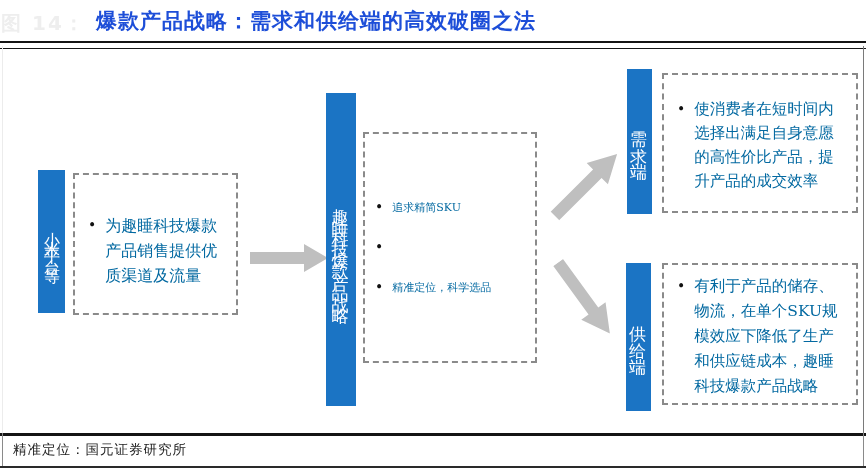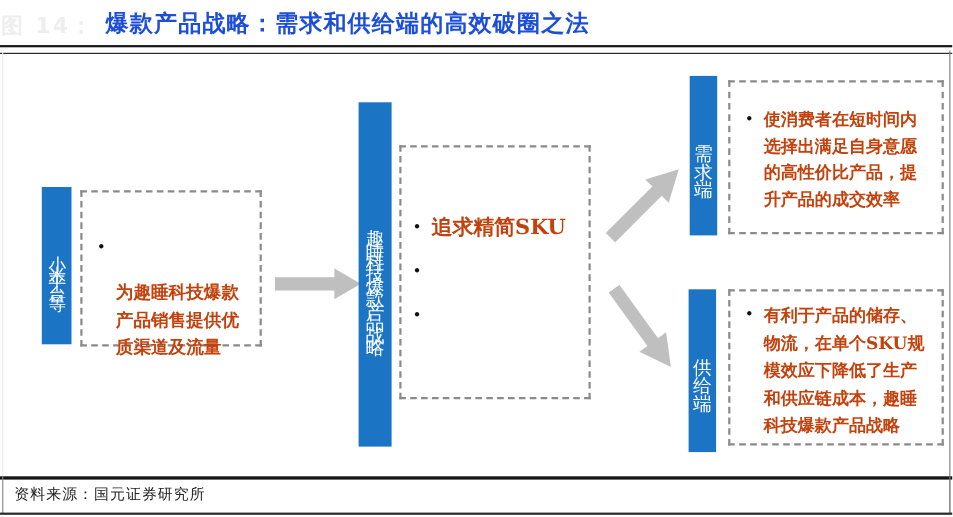--- a/index.html
+++ b/index.html
@@ -44,30 +44,30 @@
     position:absolute; border:2px dashed #8a8a8a; background:#ffffff;
     box-sizing:border-box; font-family:"DejaVu Serif","Liberation Serif",serif;
   }
   .dbox-xiaomi   { left:73px;  top:173px; width:165px; height:142px; }
   .dbox-strategy { left:363px; top:132px; width:174px; height:231px; }
   .dbox-demand   { left:662px; top:73px;  width:196px; height:140px; }
   .dbox-supply   { left:662px; top:263px; width:196px; height:142px; }
 
   .bullet-row { display:flex; align-items:flex-start; }
   .bullet-marker { flex:0 0 auto; font-size:14px; line-height:24px; margin-right:9px; color:#111; }
-  .bullet-text { color:#c2410c;font-weight:bold; }
+  .bullet-text { color:#0369a1; }
 
   .dbox-xiaomi .bullet-row { padding:38px 6px 0 13px; }
-  .dbox-xiaomi .bullet-text { font-size:16px; line-height:25px; width:131px;margin-top:40px; }
+  .dbox-xiaomi .bullet-text { font-size:16px; line-height:25px; width:131px; }
 
   .dbox-strategy .inner {
     height:100%; display:flex; flex-direction:column; justify-content:center;
     padding-left:10px; box-sizing:border-box; gap:21px;
   }
-  .dbox-strategy .bullet-text { font-size:19px; line-height:19px; }
+  .dbox-strategy .bullet-text { font-size:11px; line-height:19px; }
 
   .dbox-demand .bullet-row { padding:22px 8px 0 13px; }
   .dbox-demand .bullet-text { font-size:15.5px; line-height:24px; width:156px; }
 
   .dbox-supply .bullet-row { padding:9px 8px 0 13px; }
   .dbox-supply .bullet-text { font-size:15.5px; line-height:25px; width:156px; }
 
   
   .arrow { position:absolute; }
   .arrow svg { display:block; }
@@ -119,20 +119,21 @@
     <div class="inner">
       <div class="bullet-row">
         <span class="bullet-marker" style="line-height:19px">•</span>
         <span class="bullet-text">追求精简SKU</span>
       </div>
       <div class="bullet-row">
         <span class="bullet-marker" style="line-height:19px">•</span>
       </div>
       <div class="bullet-row">
         <span class="bullet-marker" style="line-height:19px">•</span>
+        <span class="bullet-text">精准定位，科学选品</span>
       </div>
     </div>
   </div>
 
   <div class="arrow arrow-ne">
     <svg width="88" height="32" viewBox="0 0 88 32" xmlns="http://www.w3.org/2000/svg">
       <polygon points="0,10 60,10 60,1 88,16 60,31 60,22 0,22" fill="#BFBFBF"></polygon>
     </svg>
   </div>
   <div class="arrow arrow-se">
@@ -157,16 +158,16 @@
   <div class="dbox dbox-supply">
     <div class="bullet-row">
       <span class="bullet-marker" style="line-height:25px">•</span>
       <span class="bullet-text">有利于产品的储存、物流，在单个SKU规模效应下降低了生产和供应链成本，趣睡科技爆款产品战略</span>
     </div>
   </div>
 
   <div class="rule-thick-bottom"></div>
   <div class="caption-tick-left"></div>
   <div class="caption-tick-right"></div>
-  <div class="source-text">资料来源：国元证券研究所</div>
+  <div class="source-text">精准定位：国元证券研究所</div>
   <div class="rule-thin-bottom"></div>
 
 </div>
 
 </body></html>

